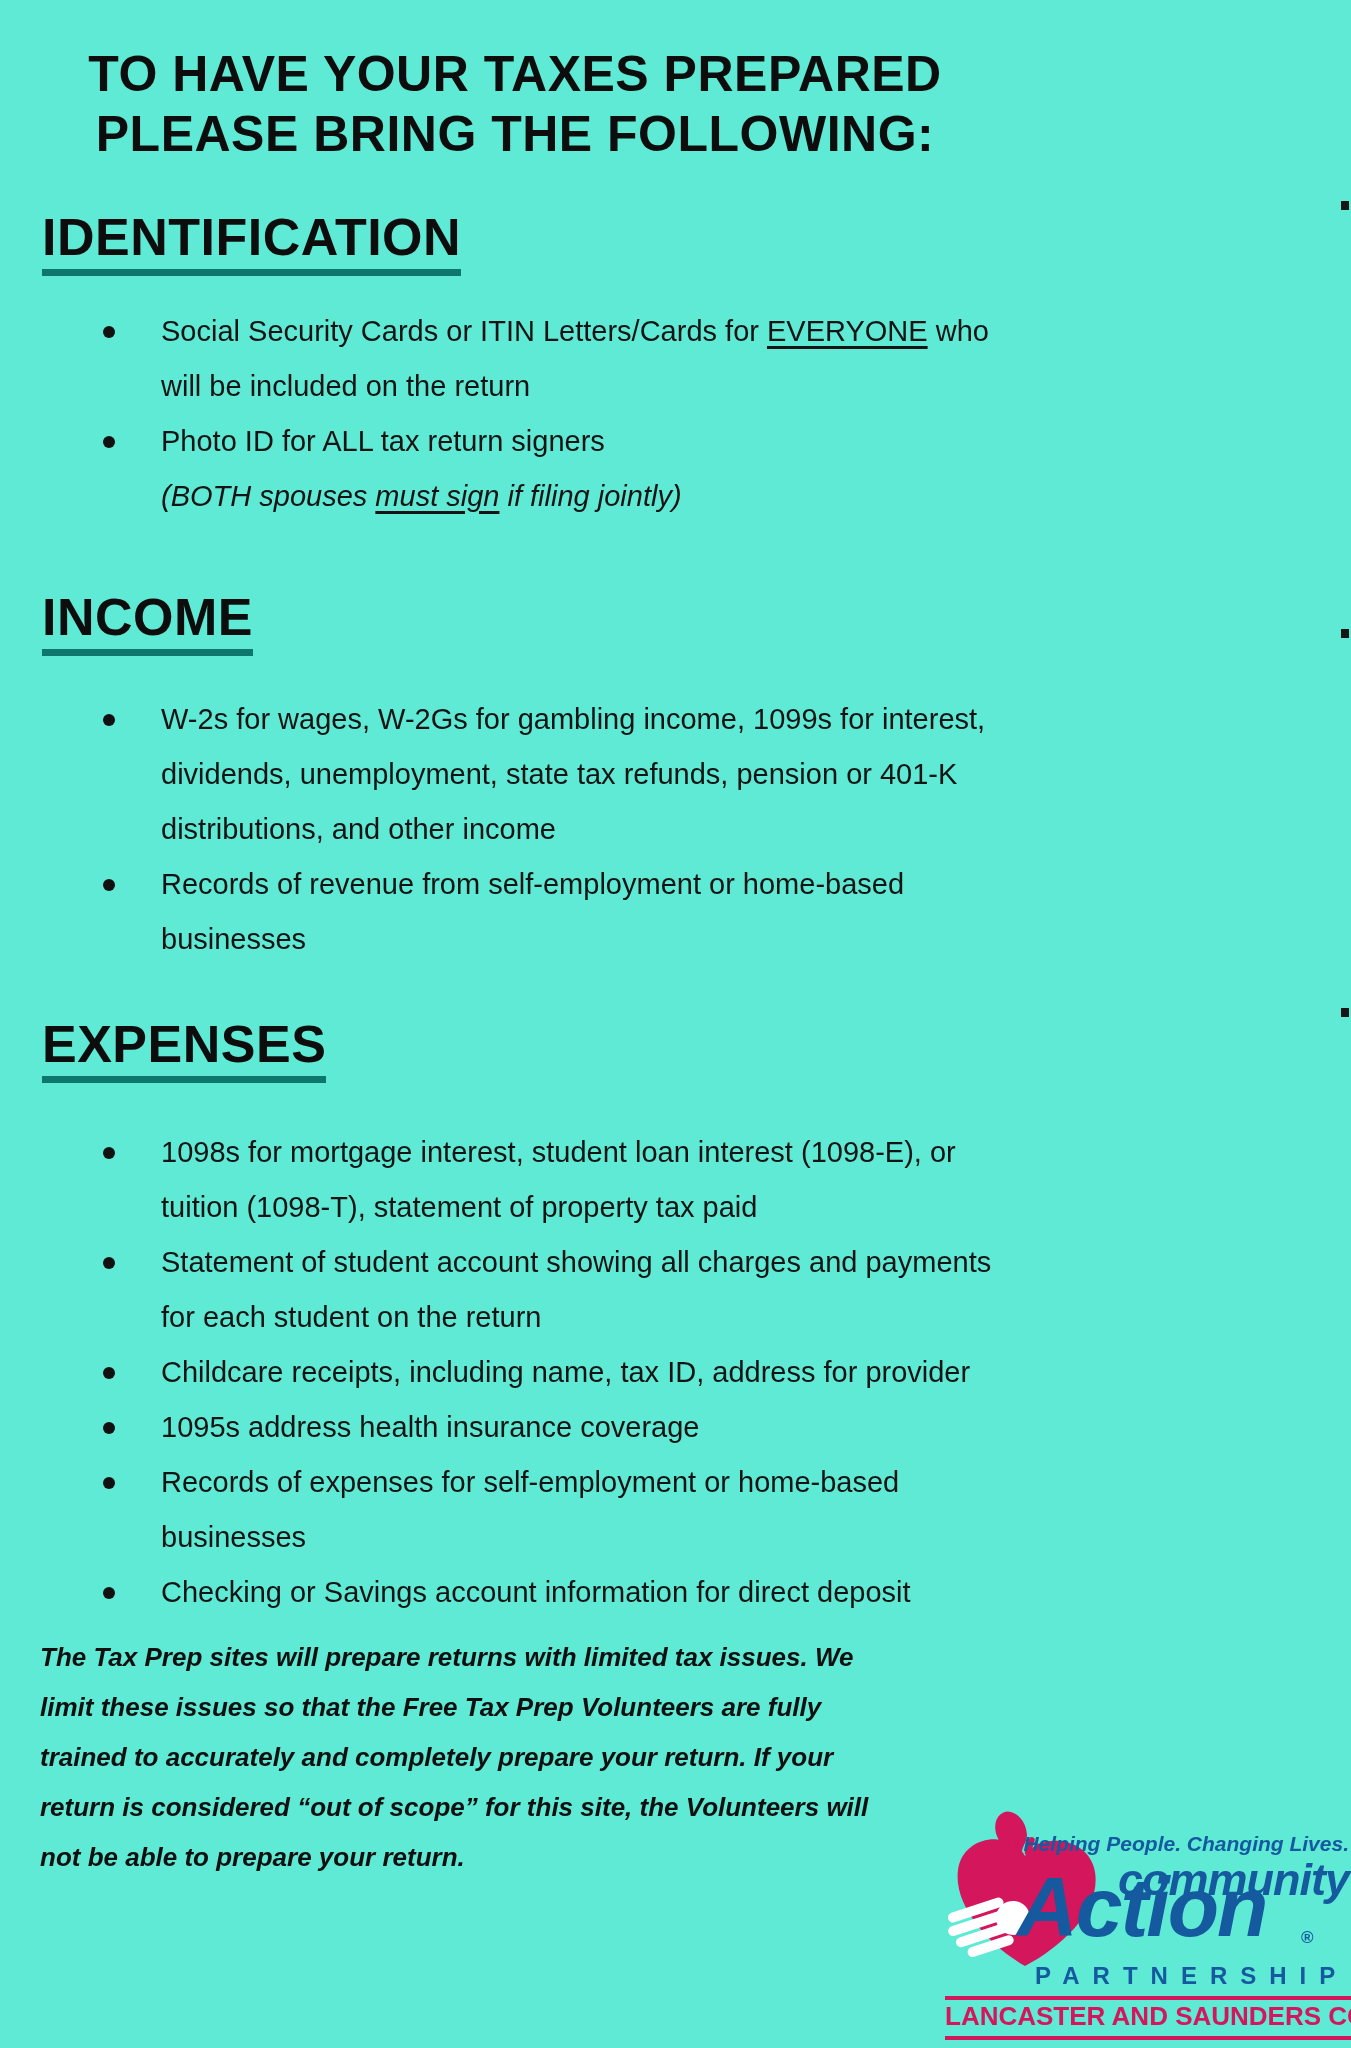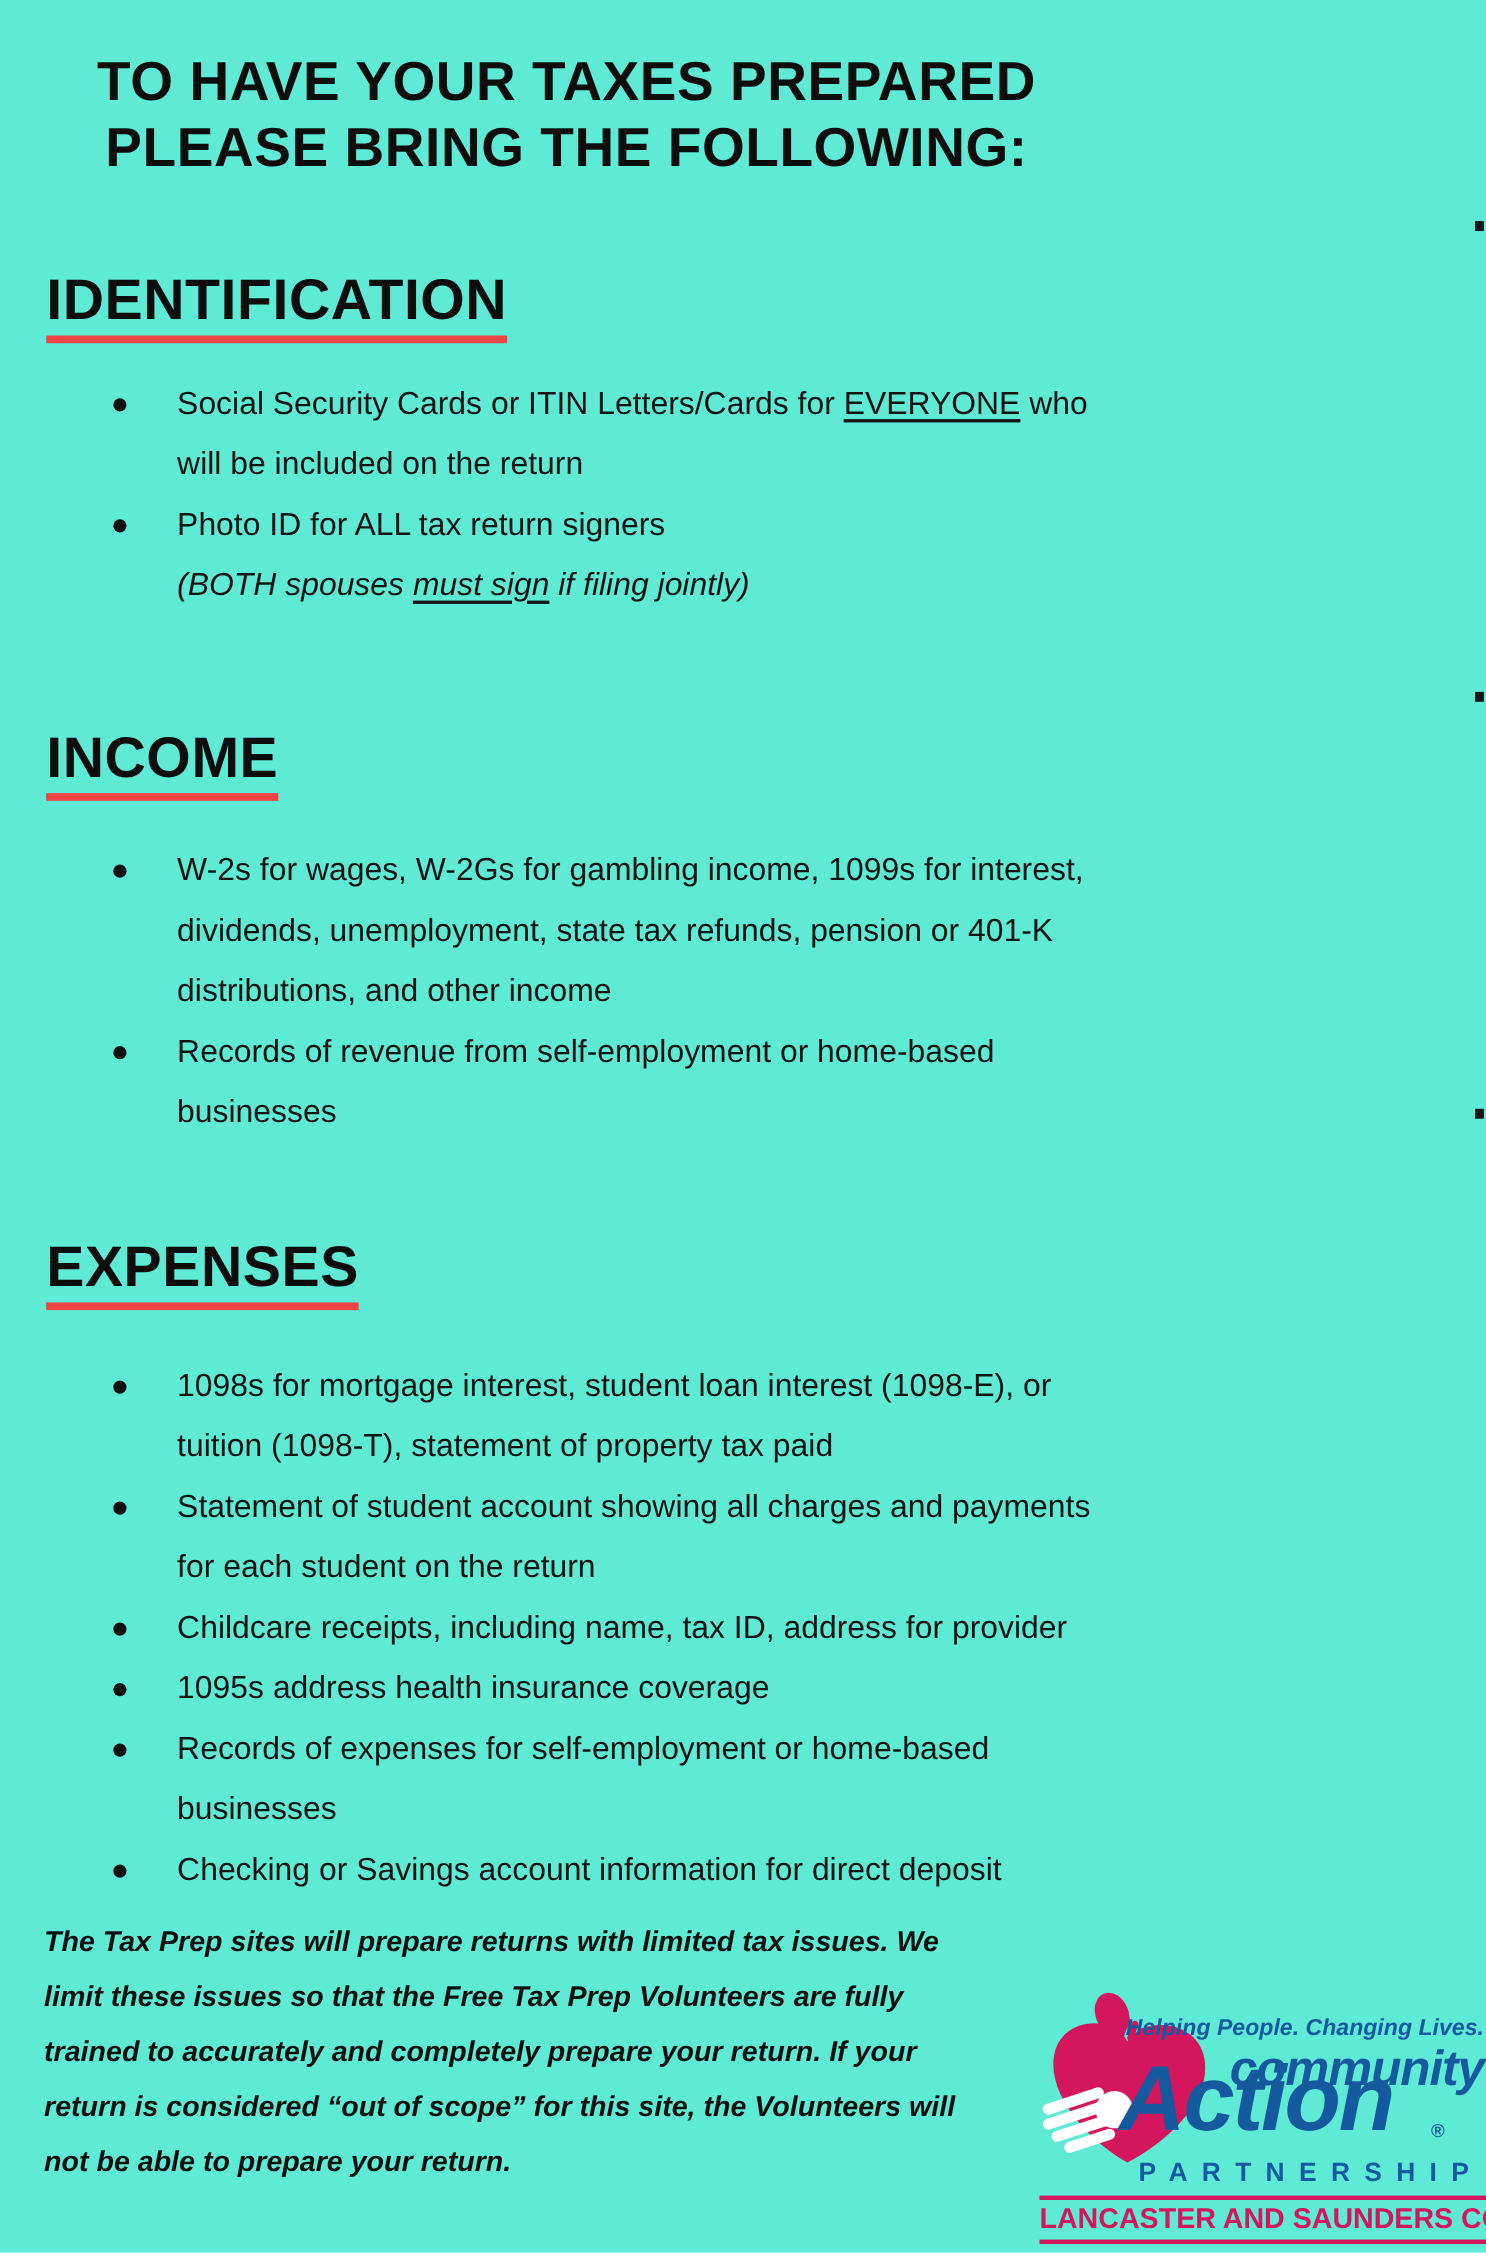--- a/index.html
+++ b/index.html
@@ -29,23 +29,22 @@
     font-size:52px;
     line-height:58px;
     font-weight:700;
     color:#0d0d0d;
     letter-spacing:.5px;
   }
   #sections h2:nth-of-type(1){margin-top:44px;}
   #sections h2:nth-of-type(3){margin-top:48px;}
   #sections h2 .hu{
     display:inline-block;
-    border-bottom:7px solid #ef4444;
+    border-bottom:7px solid #0f766e;
     padding-bottom:3px;
-    margin-top:36px;
   }
 
   #sections ul{
     margin:36px 0 0 0;
     padding:0;
     list-style:none;
     font-size:29px;
     line-height:55px;
   }
   #sections ul:nth-of-type(1){margin-top:28px;}

